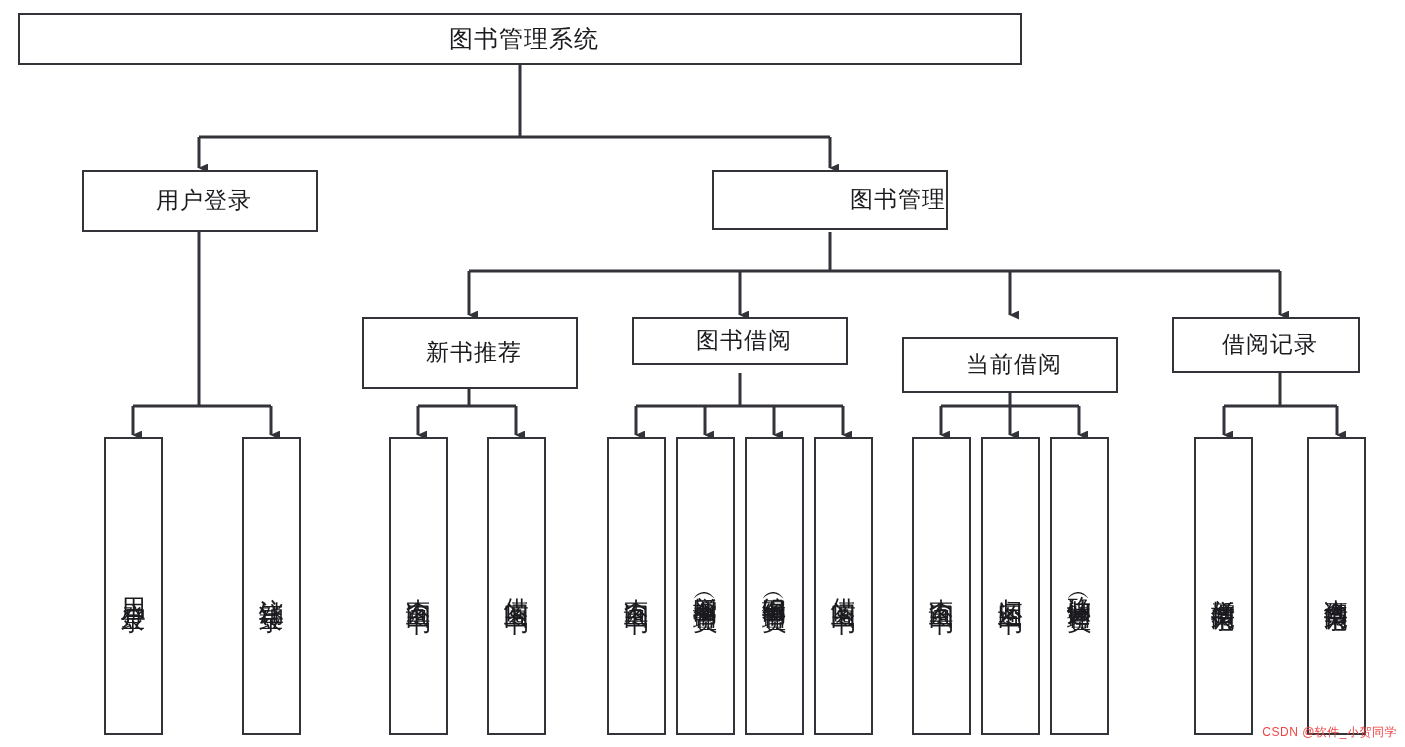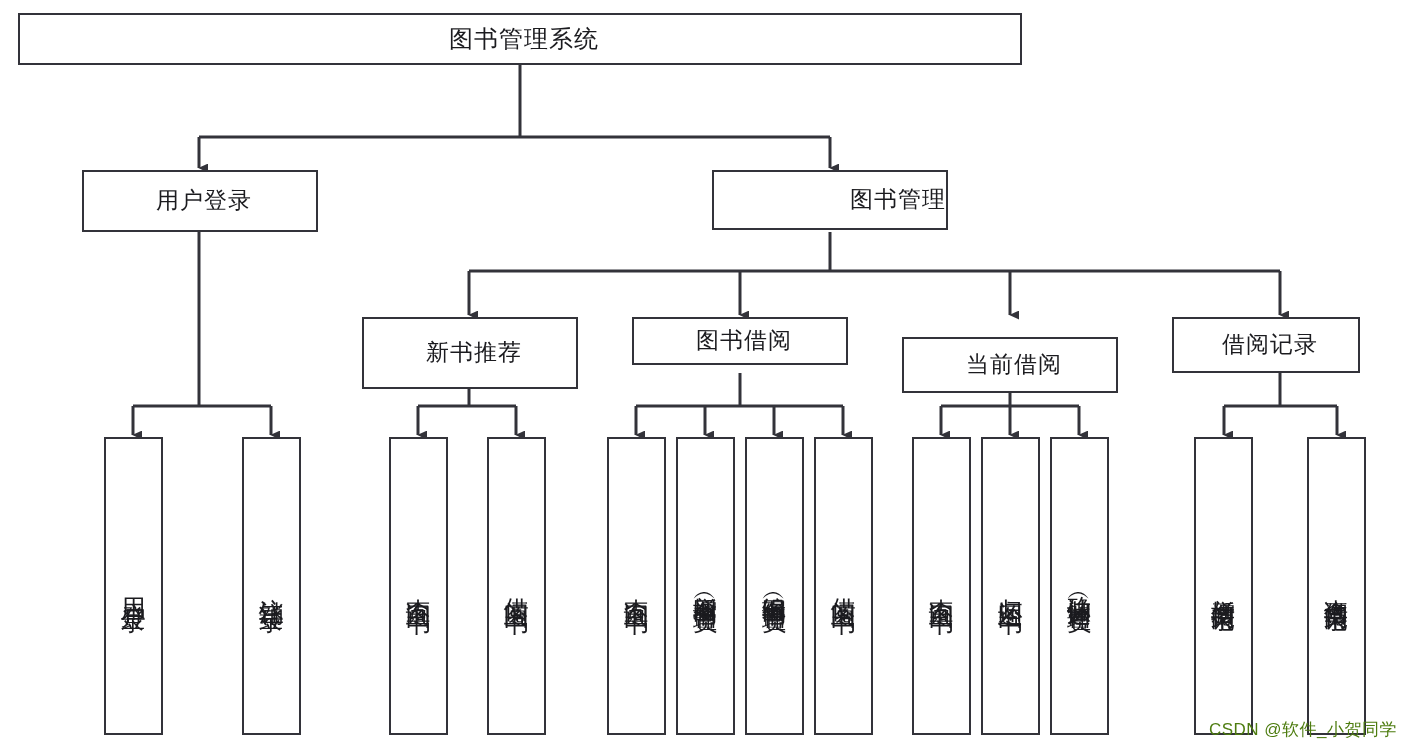--- a/index.html
+++ b/index.html
@@ -55,22 +55,22 @@
     white-space: nowrap;
   }
   .node-v.v-tall {
     font-size: 24px;
     letter-spacing: 2px;
   }
   .watermark {
     position: absolute;
     right: 8px;
     bottom: 6px;
-    font-size: 17px;
-    color: #4d7c0f;
+    font-size: 12px;
+    color: #ef4444;
     letter-spacing: 0.5px;
     white-space: nowrap;
   }
 </style>
 </head>
 <body>
 
 <div id="diagram-canvas">
 
   <svg id="edge-layer" viewBox="0 0 1405 747" xmlns="http://www.w3.org/2000/svg">

